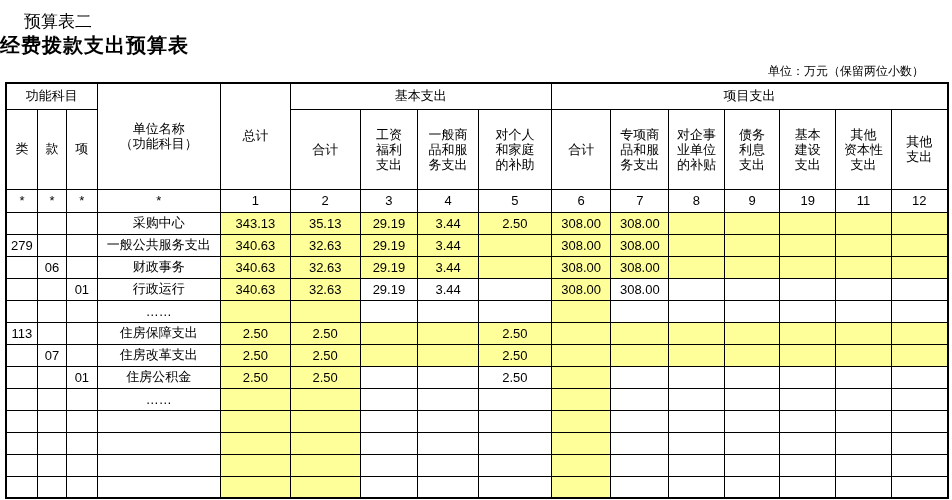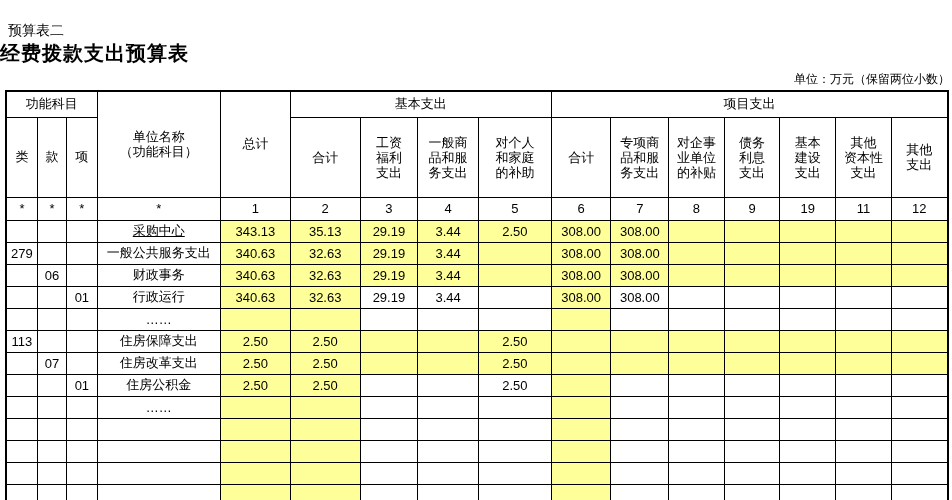--- a/index.html
+++ b/index.html
@@ -5,35 +5,35 @@
   * { box-sizing: border-box; }
   html, body {
     margin: 0; padding: 0;
     width: 952px; height: 500px;
     background: #FFFFFF;
     color: #000000;
     font-family: "Liberation Sans", "DejaVu Sans", sans-serif;
     overflow: hidden;
   }
   .sheet-label {
-    padding-top: 22px;
-    margin-left: 8px;
-    font-size: 14px;
+    padding-top: 14px;
+    margin-left: 24px;
+    font-size: 17px;
     line-height: 16px;
   }
   .title {
     margin: 2px 0 0 0;
     text-align: left;
     font-size: 20px;
     font-weight: bold;
     line-height: 26px;
     letter-spacing: 1px;
   }
   .unit-note {
-    margin: 6px 2px 3px 0;
+    margin: 6px 28px 3px 0;
     text-align: right;
     font-size: 12px;
     line-height: 15px;
   }
   table.budget {
     margin-left: 5px;
     width: 944px;
     border-collapse: collapse;
     table-layout: fixed;
     border: 2px solid #000000;
@@ -47,21 +47,21 @@
     vertical-align: middle;
     text-align: center;
   }
   tr.h1 { height: 26px; }
   tr.h2 { height: 80px; }
   tr.h3 { height: 23px; }
   tbody tr { height: 22px; }
   th.pre { white-space: pre-line; line-height: 15px; }
   td.num { text-align: right; padding-right: 7px; }
   td.name { text-align: left; padding-left: 3px; }
-  td.name.center { text-align: center; padding-left: 0; text-decoration: underline; }
+  td.name.center { text-align: center; padding-left: 0; }
   .hl { background: #FFFF99; }
 </style>
 </head>
 <body>
 
 <div class="sheet-label">预算表二</div>
 <div class="title">经费拨款支出预算表</div>
 <div class="unit-note">单位：万元（保留两位小数）</div>
 
 <table class="budget">

